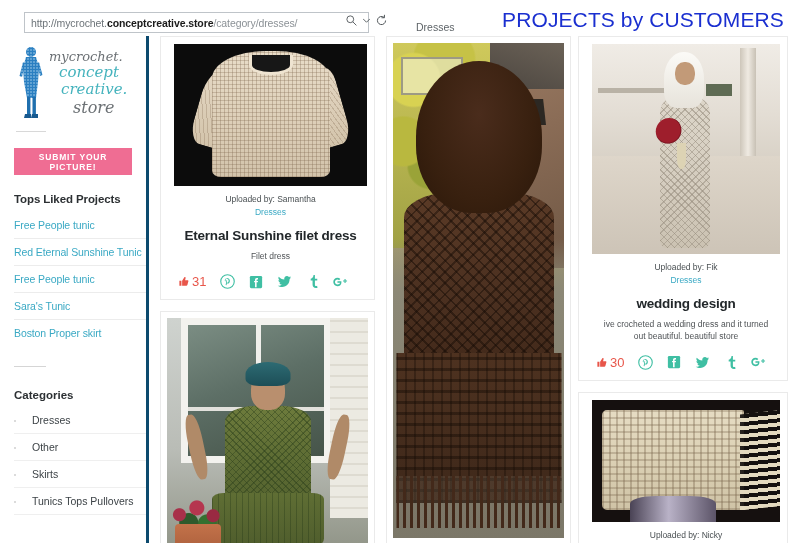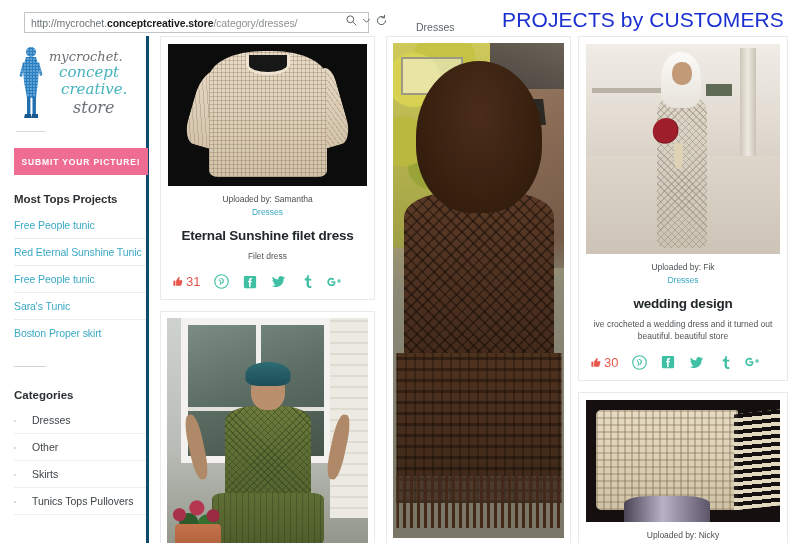--- a/index.html
+++ b/index.html
@@ -59,21 +59,21 @@
   .logo-words { padding-top: 3px; }
   .logo-words div { line-height: 1.16; font-family: "DejaVu Serif", serif; font-style: italic; }
   .lw1 { font-size: 13px; color: #6b7074; }
   .lw2 { font-size: 15px; color: #45b3bd; padding-left: 10px; }
   .lw3 { font-size: 15px; color: #45b3bd; padding-left: 12px; }
   .lw4 { font-size: 16px; color: #6b7074; padding-left: 24px; }
 
   .logo-rule { width: 30px; height: 1px; background: #d8d8d8; margin: 11px 0 0 4px; }
 
   .submit-btn {
-    display: block; width: 134px; margin: 16px 0 0 2px; height: 27px;
+    display: block; width: 118px; margin: 16px 0 0 2px; height: 27px;
     background: #ef6d93; color: #ffffff; border: none;
     font-size: 8.5px; font-weight: 700; letter-spacing: 0.85px;
     font-family: "Liberation Sans", sans-serif; cursor: pointer;
   }
 
   .side-heading {
     margin: 18px 0 0 2px; font-size: 11.5px; font-weight: 700; color: #2c3033;
     letter-spacing: -0.1px;
   }
   .side-list { list-style: none; margin: 7px 0 0 2px; }
@@ -100,21 +100,21 @@
   }
 
   
   .col { position: absolute; top: 36px; }
   .col-a { left: 160px; width: 215px; }
   .col-b { left: 386px; width: 185px; }
   .col-c { left: 578px; width: 210px; }
 
   .card {
     background: #ffffff; border: 1px solid #eaeaea;
-    margin-bottom: 11px; padding: 7px 7px 8px 7px;
+    margin-bottom: 11px; padding: 7px 7px 8px 13px;
   }
   .card.flush { padding: 6px; }
 
   .card-photo { width: 100%; display: block; position: relative; overflow: hidden; }
 
   .uploader {
     text-align: center; font-size: 8.5px; color: #4a5053;
     margin-top: 8px; letter-spacing: -0.05px;
   }
   .cat-link {
@@ -422,21 +422,21 @@
         <div class="lw2">concept</div>
         <div class="lw3">creative.</div>
         <div class="lw4">store</div>
       </div>
     </div>
 
     <div class="logo-rule"></div>
 
     <button class="submit-btn">SUBMIT YOUR PICTURE!</button>
 
-    <div class="side-heading">Most Tops Projects</div>
+    <div class="side-heading">Tops Liked Projects</div>
     <ul class="side-list">
       <li>
           <a href="#">Free People tunic</a>
         </li>
       <li>
           <a href="#">Red Eternal Sunshine Tunic</a>
         </li>
       <li>
           <a href="#">Free People tunic</a>
         </li>

